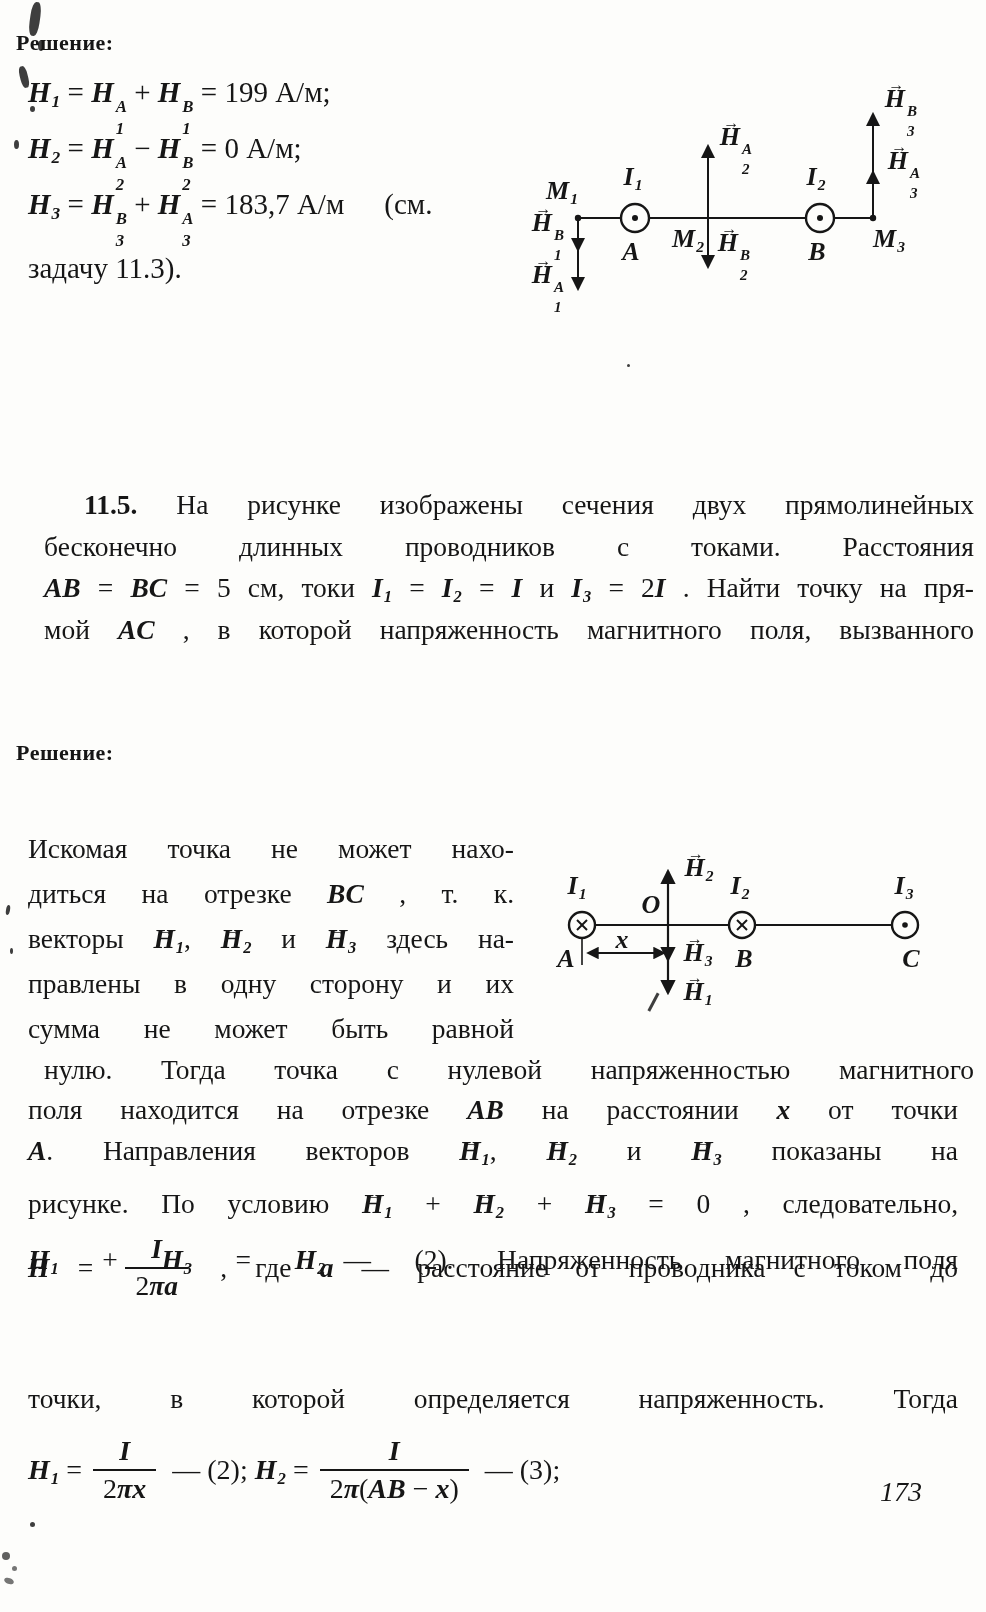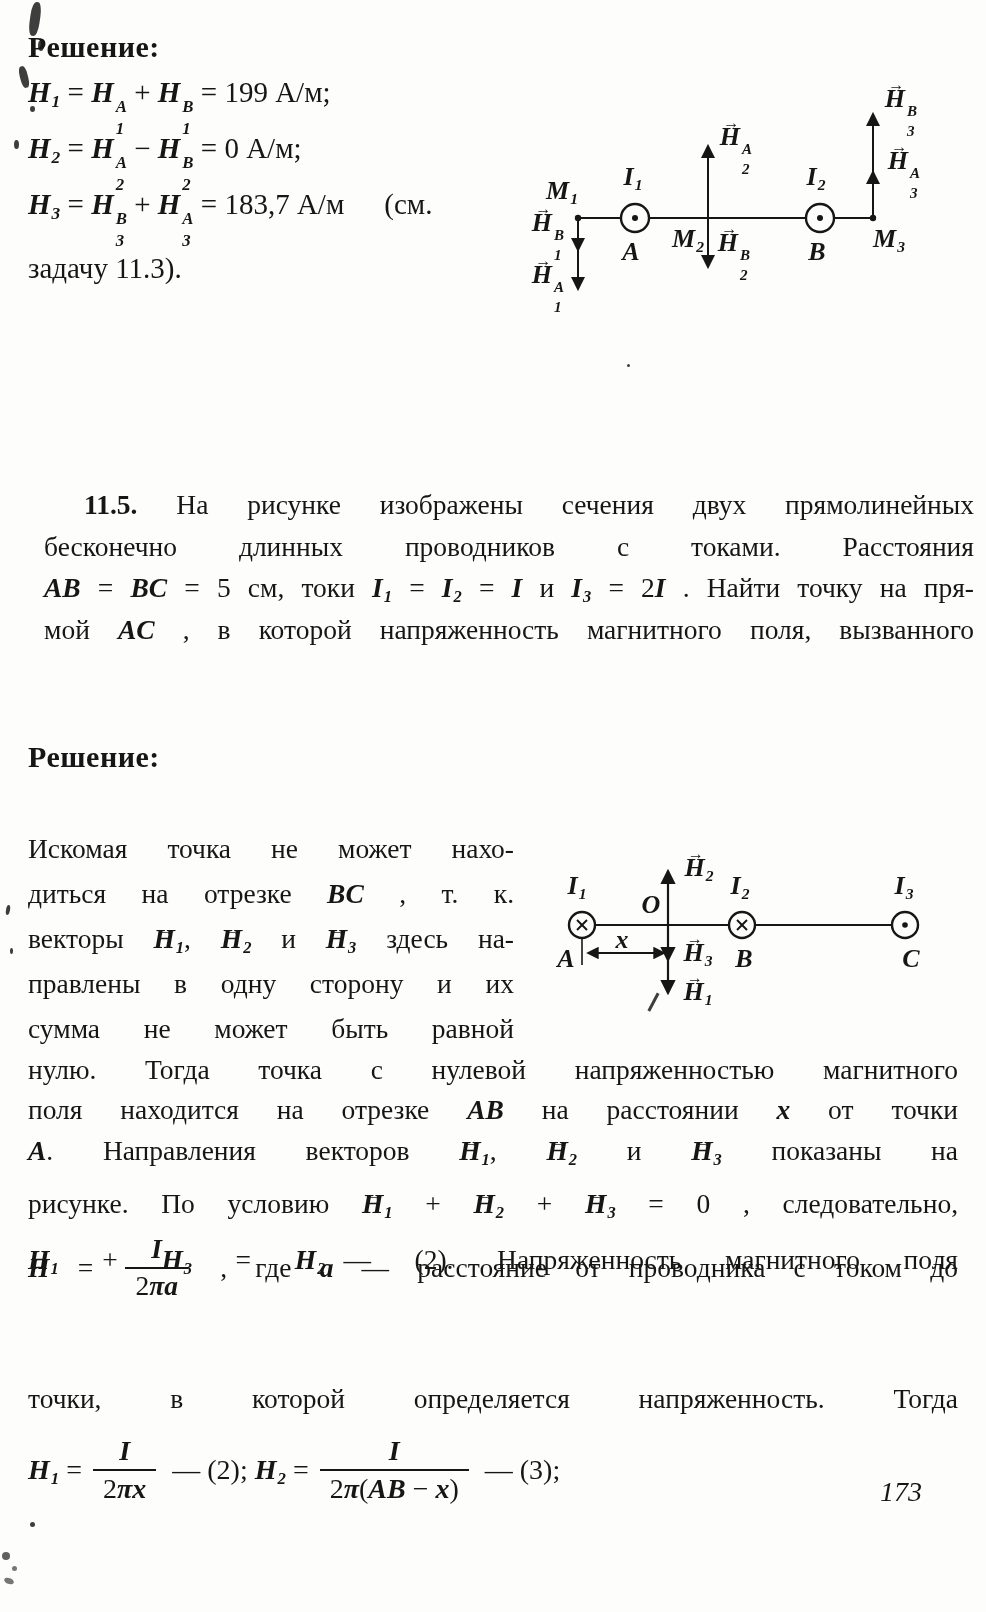--- a/index.html
+++ b/index.html
@@ -1,20 +1,20 @@
 <!DOCTYPE html>
 <html><head>
 <meta charset="utf-8">
 <style>
   html,body{margin:0;padding:0;background:#e8e6e1;}
   .page{
     position:relative;width:986px;height:1612px;background:#fdfdfb;
     font-family:"Liberation Serif","DejaVu Serif",serif;color:#161616;overflow:hidden;
   }
-  .heading{position:absolute;left:28px;margin:0;font-weight:700;font-size:30px;letter-spacing:.5px;}
+  .heading{position:absolute;left:16px;margin:0;font-weight:700;font-size:22px;letter-spacing:.5px;}
   
   .fline{position:absolute;left:28px;font-size:29px;white-space:nowrap;}
   
   .pline{position:absolute;left:44px;width:930px;font-size:27.5px;line-height:42px;height:42px;text-align:justify;}
   .pline.j{text-align-last:justify;}
   .indent{text-indent:40px;}
   
   .cline{position:absolute;left:28px;width:486px;font-size:27.5px;line-height:45px;height:45px;text-align:justify;text-align-last:justify;}
   
   .wline{position:absolute;left:28px;width:930px;font-size:27.5px;text-align:justify;}
@@ -177,21 +177,21 @@
     <div class="dlabel" style="left:92px;top:125px;"><span class="tok it"><span>x</span></span></div>
     <div class="dlabel" style="left:169px;top:54px;"><span class="tok it"><span class="vec"><span class="varr">→</span><span>H</span></span><span class="sb">2</span></span></div>
     <div class="dlabel" style="left:168px;top:139px;"><span class="tok it"><span class="vec"><span class="varr">→</span><span>H</span></span><span class="sb">3</span></span></div>
     <div class="dlabel" style="left:168px;top:178px;"><span class="tok it"><span class="vec"><span class="varr">→</span><span>H</span></span><span class="sb">1</span></span></div>
     <div class="dlabel" style="left:210px;top:72px;"><span class="tok it"><span>I</span><span class="sb">2</span></span></div>
     <div class="dlabel" style="left:214px;top:144px;"><span class="tok it"><span>B</span></span></div>
     <div class="dlabel" style="left:374px;top:72px;"><span class="tok it"><span>I</span><span class="sb">3</span></span></div>
     <div class="dlabel" style="left:381px;top:144px;"><span class="tok it"><span>C</span></span></div>
   </div>
 
-  <div class="wline j" style="top:1050px;height:40px;line-height:40px;">нулю. Тогда точка с нулевой напряженностью магнитного</div>
+  <div class="wline j" style="top:1050px;height:40px;line-height:40px;margin-left:16px;">нулю. Тогда точка с нулевой напряженностью магнитного</div>
   <div class="wline j" style="top:1090px;height:40px;line-height:40px;">поля находится на отрезке <span class="tok it"><span>AB</span></span> на расстоянии <span class="tok it"><span>x</span></span> от точки</div>
   <div class="wline j" style="top:1128px;height:46px;line-height:46px;"><span class="tok it"><span>A</span></span>. Направления векторов <span class="tok it"><span class="vec"><span class="varr">→</span><span>H</span></span><span class="sb">1</span></span>, <span class="tok it"><span class="vec"><span class="varr">→</span><span>H</span></span><span class="sb">2</span></span> и <span class="tok it"><span class="vec"><span class="varr">→</span><span>H</span></span><span class="sb">3</span></span> показаны на</div>
   <div class="wline j" style="top:1180px;height:48px;line-height:48px;">рисунке. По условию <span class="tok it"><span class="vec"><span class="varr">→</span><span>H</span></span><span class="sb">1</span></span> + <span class="tok it"><span class="vec"><span class="varr">→</span><span>H</span></span><span class="sb">2</span></span> + <span class="tok it"><span class="vec"><span class="varr">→</span><span>H</span></span><span class="sb">3</span></span> = 0 , следовательно,</div>
   <div class="wline j" style="top:1238px;height:44px;line-height:44px;"><span class="tok it"><span>H</span><span class="sb">1</span></span> + <span class="tok it"><span>H</span><span class="sb">3</span></span> = <span class="tok it"><span>H</span><span class="sb">2</span></span><span class="sp" style="width: 18px;"></span>— (2). Напряженность <span class="tok"><span>м</span></span>агнитного поля</div>
   <div class="wline j" style="top:1226px;height:84px;line-height:84px;"><span class="tok it"><span>H</span></span> = <span class="frac">
         <span class="num"><span class="tok it"><span>I</span></span></span>
         <span class="den">2<span class="tok it"><span>π</span></span><span class="tok it"><span>a</span></span></span>
       </span> , где <span class="tok it"><span>a</span></span> — расстояние от проводника с током до</div>
   <div class="wline j" style="top:1378px;height:42px;line-height:42px;">точки, в которой определяется напряженность. Тогда</div>
   <div class="wline" style="top:1428px;height:84px;line-height:84px;font-size:28px;"><span class="tok it"><span>H</span><span class="sb">1</span></span> = <span class="frac">

